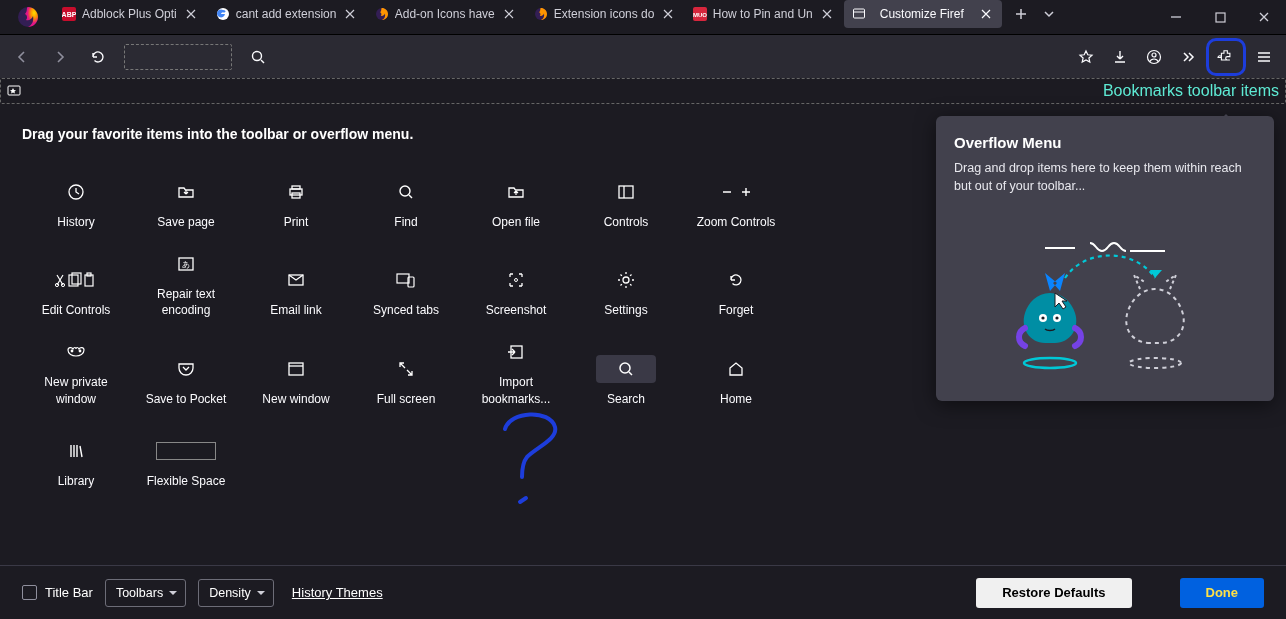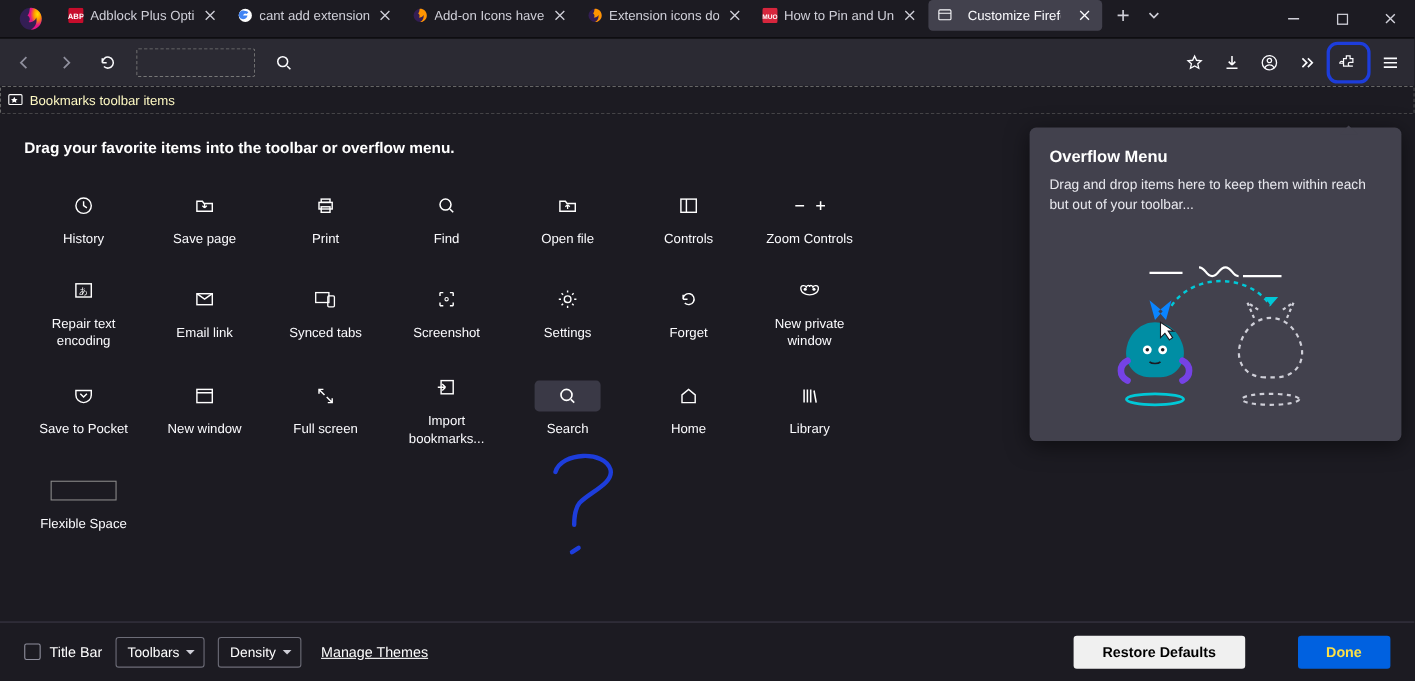--- a/index.html
+++ b/index.html
@@ -21,27 +21,27 @@
 
     
     .toolbar { height: 44px; background: #2b2a33; display: flex; align-items: center; padding: 0 6px; gap: 6px; border-top: 1px solid #000; }
     .tbtn { width: 32px; height: 32px; display: flex; align-items: center; justify-content: center; color: #fbfbfe; border-radius: 4px; }
     .tbtn.dimmed { color: #8f8f9d; }
     .urlslot { width: 108px; height: 26px; border: 1px dashed #777; border-radius: 2px; margin: 0 4px; }
     .toolbar-right { margin-left: auto; display: flex; align-items: center; gap: 2px; }
     .ext-highlight { width: 40px; height: 38px; border: 3px solid #1d3ddb; border-radius: 10px; display: flex; align-items: center; justify-content: center; }
 
     
-    .bookmarksbar { height: 26px; background: #1c1b22; border: 1px dashed #666; border-radius: 2px; margin: 0; display: flex; align-items: center; padding: 0 6px; gap: 6px; font-size: 12px; color: #fef9c3; }
+    .bookmarksbar { height: 26px; background: #1c1b22; border: 1px dashed #666; border-radius: 2px; margin: 0; display: flex; align-items: center; padding: 0 6px; gap: 6px; font-size: 16px; color: #5eead4; justify-content: space-between; }
 
     
     .customize { padding: 22px 12px 0 22px; position: relative; height: calc(619px - 34px - 44px - 26px - 54px); }
     .instruction { font-size: 14px; font-weight: 600; color: #fff; margin-bottom: 22px; }
     .grid { display: grid; grid-template-columns: repeat(7, 108px); gap: 12px 2px; }
-    .item { display: flex; flex-direction: column; align-items: center; justify-content: center; text-align: center; font-size: 12px; color: #fbfbfe; padding: 4px; border-radius: 4px; min-height: 70px; }
+    .item { display: flex; flex-direction: column; align-items: center; justify-content: flex-end; text-align: center; font-size: 12px; color: #fbfbfe; padding: 4px; border-radius: 4px; min-height: 70px; }
     .item.highlighted .icon-wrap { background: #3a3946; border-radius: 4px; padding: 4px 20px; }
     .icon-wrap { width: 60px; height: 28px; display: flex; align-items: center; justify-content: center; margin-bottom: 8px; }
     .item-label { line-height: 1.35; max-width: 100px; }
     .flexspace-box { width: 70px; height: 18px; border: 1px solid #888; }
 
     
     .overflow { position: absolute; top: 12px; right: 12px; width: 338px; background: #42414d; border-radius: 6px; padding: 18px; box-shadow: 0 4px 20px rgba(0,0,0,.5); }
     .overflow::before { content: ""; position: absolute; top: -10px; right: 40px; border: 8px solid transparent; border-bottom-color: #42414d; }
     .overflow h2 { font-size: 15px; font-weight: 700; margin-bottom: 8px; color: #fff; }
     .overflow p { font-size: 12.5px; color: #e8e8ee; line-height: 1.45; margin-bottom: 38px; }
@@ -332,20 +332,34 @@
         <span class="icon-wrap">
           <svg width="32" height="18" viewBox="0 0 32 18">
             <path d="M3 9h8M22 9h8M26 5v8" stroke="#fff" stroke-width="1.4"></path>
           </svg>
         </span>
         <span class="item-label">Zoom Controls</span>
       </div>
 
     <div class="item">
         <span class="icon-wrap">
+          <svg width="44" height="18" viewBox="0 0 44 18">
+            <path d="M3 4l6 10M9 4L3 14" stroke="#fff" stroke-width="1.2"></path>
+            <circle cx="3" cy="14" r="1.6" stroke="#fff" fill="none"></circle>
+            <circle cx="9" cy="14" r="1.6" stroke="#fff" fill="none"></circle>
+            <rect x="15" y="4" width="9" height="11" stroke="#fff" fill="none" stroke-width="1.2"></rect>
+            <rect x="18" y="2" width="9" height="11" stroke="#fff" fill="none" stroke-width="1.2"></rect>
+            <rect x="31" y="4" width="8" height="11" stroke="#fff" fill="none" stroke-width="1.2"></rect>
+            <rect x="33" y="2" width="4" height="3" stroke="#fff" fill="none" stroke-width="1.2"></rect>
+          </svg>
+        </span>
+        <span class="item-label">Edit Controls</span>
+      </div>
+    <div class="item">
+        <span class="icon-wrap">
           <svg width="18" height="18" viewBox="0 0 18 18">
             <rect x="2" y="3" width="14" height="12" stroke="#fff" fill="none" stroke-width="1.3"></rect>
             <text x="9" y="12" text-anchor="middle" font-size="8" fill="#fff">あ</text>
           </svg>
         </span>
         <span class="item-label">Repair text encoding</span>
       </div>
     <div class="item">
         <span class="icon-wrap">
           <svg width="18" height="18" viewBox="0 0 18 18">
@@ -513,18 +527,18 @@
   <label class="checkwrap">
     <span class="checkbox"></span>
     <span>Title Bar</span>
   </label>
   <div class="selectbox">
       <span>Toolbars</span>
     </div>
   <div class="selectbox">
       <span>Density</span>
     </div>
-  <a class="link">Manage Themes</a>
+  <a class="link">History Themes</a>
   <div class="footer-right">
     <div class="btn btn-default">Restore Defaults</div>
     <div class="btn btn-primary">Done</div>
   </div>
 </div>
 
 </body></html>

